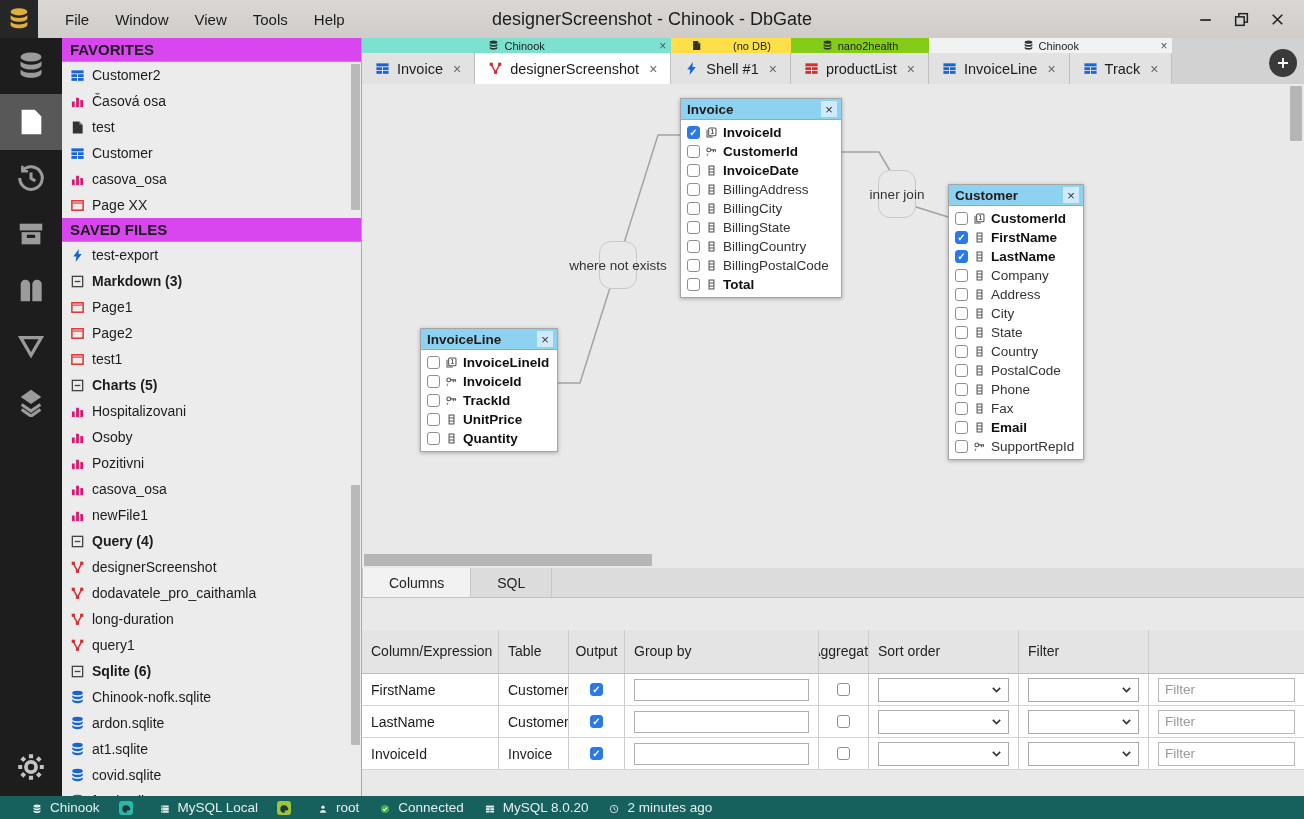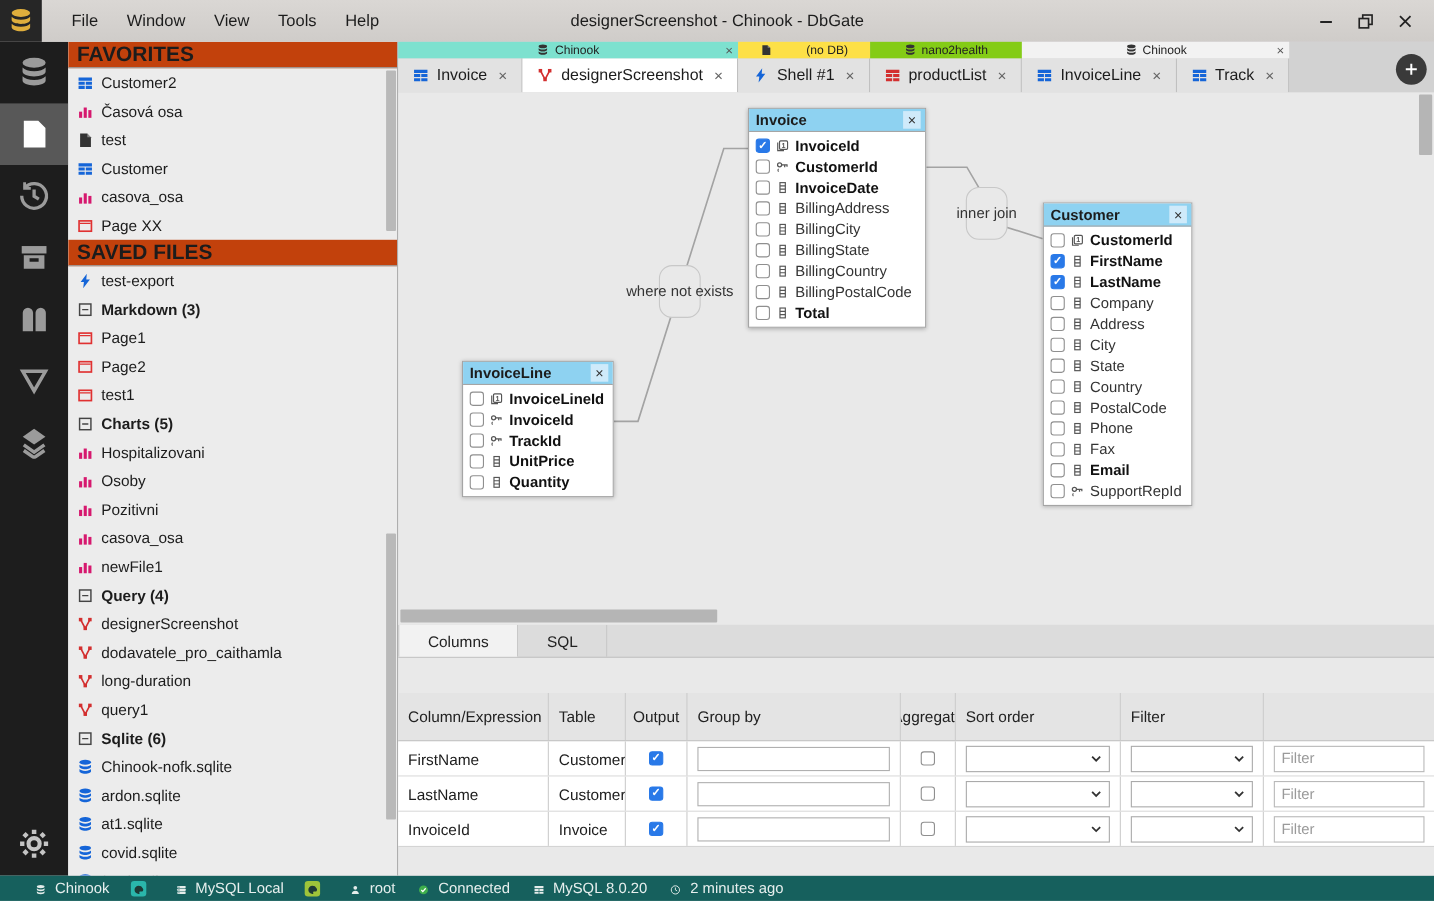--- a/index.html
+++ b/index.html
@@ -7,40 +7,40 @@
   body { background:#d8d8d8; color:#1c1c1c; font-size:14px; }
   svg { display:block; }
   .app { width:1304px; height:819px; display:flex; flex-direction:column; }
 
   
   .titlebar { height:38px; background:linear-gradient(#dad7d4,#cfccc9); display:flex; align-items:center; position:relative; flex:none; }
   .appicon { width:38px; height:38px; background:#262626; display:flex; align-items:center; justify-content:center; flex:none; }
   .appicon svg { width:24px; height:24px; }
   .menu { display:flex; margin-left:14px; }
   .menu-item { padding:0 13px; font-size:15px; height:38px; display:flex; align-items:center; }
-  .win-title { position:absolute; left:0; right:0; text-align:center; font-size:15px; pointer-events:none; }
+  .win-title { position:absolute; left:0; right:0; text-align:center; font-size:18px; pointer-events:none; }
   .winctrl { margin-left:auto; display:flex; align-items:center; gap:10px; padding-right:14px; z-index:2; }
   .winbtn { width:26px; height:26px; display:flex; align-items:center; justify-content:center; }
   .winbtn svg { width:17px; height:17px; }
 
   
   .main { flex:1; display:flex; min-height:0; }
 
   
   .iconbar { width:62px; background:#1d1d1d; display:flex; flex-direction:column; align-items:stretch; flex:none; }
   .ib-item { height:56px; display:flex; align-items:center; justify-content:center; }
   .ib-item svg { width:30px; height:30px; }
   .ib-item.active { background:#585858; }
   .ib-spacer { flex:1; }
   .ib-gear { height:58px; display:flex; align-items:center; justify-content:center; }
   .ib-gear svg { width:30px; height:30px; }
 
   
   .sidepanel { width:300px; background:#ececec; border-right:1px solid #a8a8a8; position:relative; overflow:hidden; flex:none; }
-  .sec-header { height:24px; display:flex; align-items:center; padding-left:8px; font-weight:bold; font-size:19px; border-bottom:1px solid #9f9f9f; background:#c2410c; }
+  .sec-header { height:24px; display:flex; align-items:center; padding-left:8px; font-weight:bold; font-size:15px; border-bottom:1px solid #9f9f9f; background:#d946ef; }
   .sp-item { height:26px; display:flex; align-items:center; padding-left:8px; gap:7px; font-size:14px; white-space:nowrap; }
   .sp-item .ic { width:15px; height:15px; flex:none; }
   .sp-item .ic svg { width:15px; height:15px; }
   .sp-item.bold span.lbl { font-weight:bold; }
   .sp-scroll { position:absolute; width:9px; right:1px; background:#b9b9b9; border-radius:1px; }
 
   
   .content { flex:1; display:flex; flex-direction:column; min-width:0; position:relative; }
 
   

